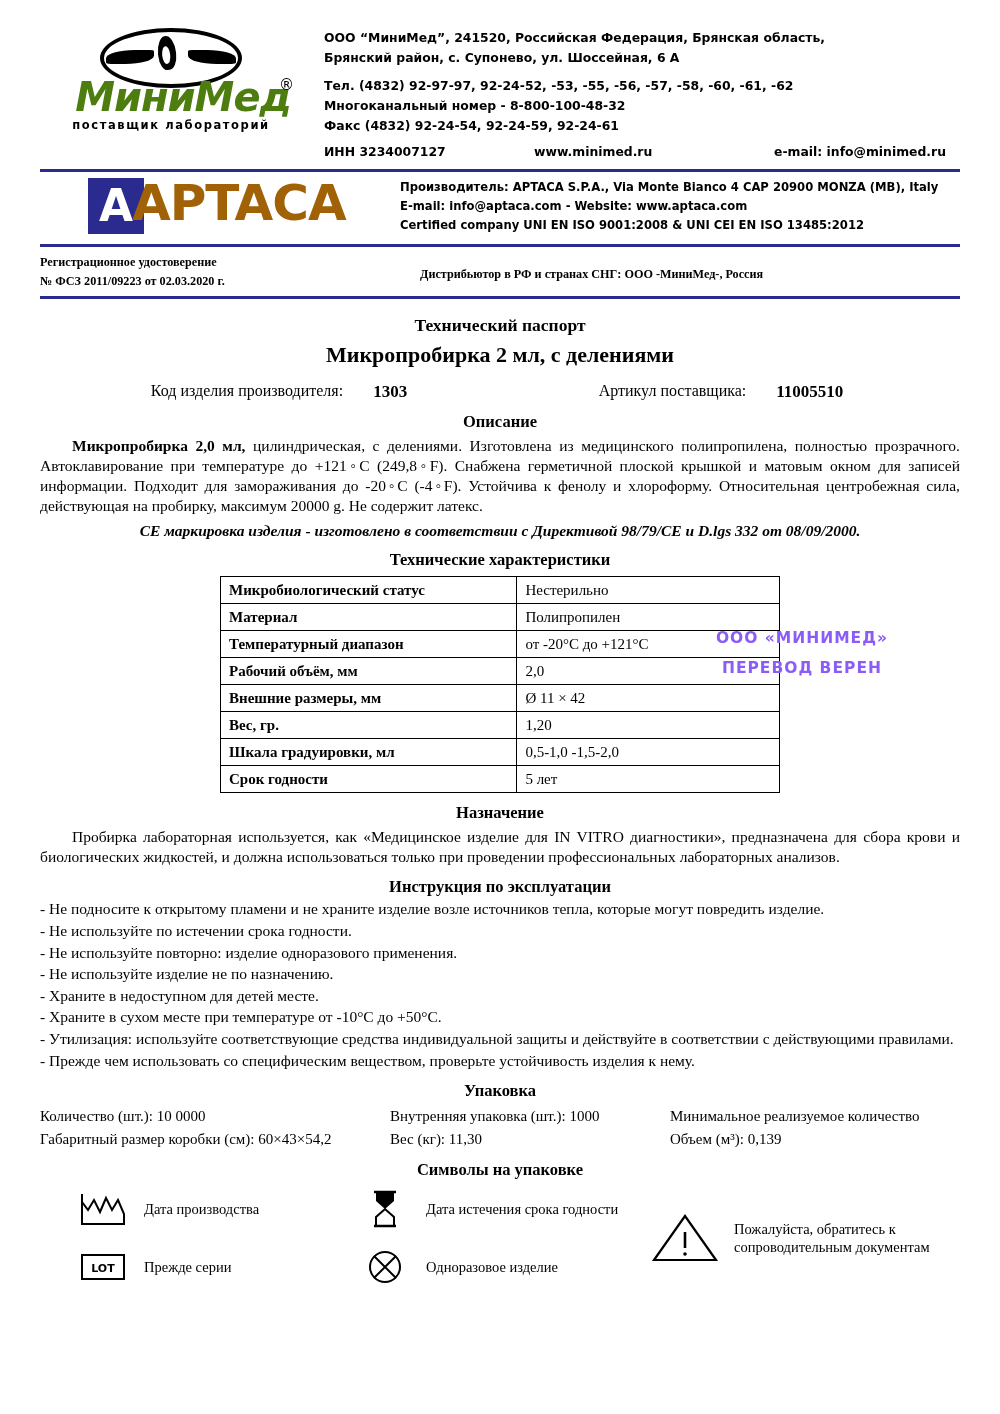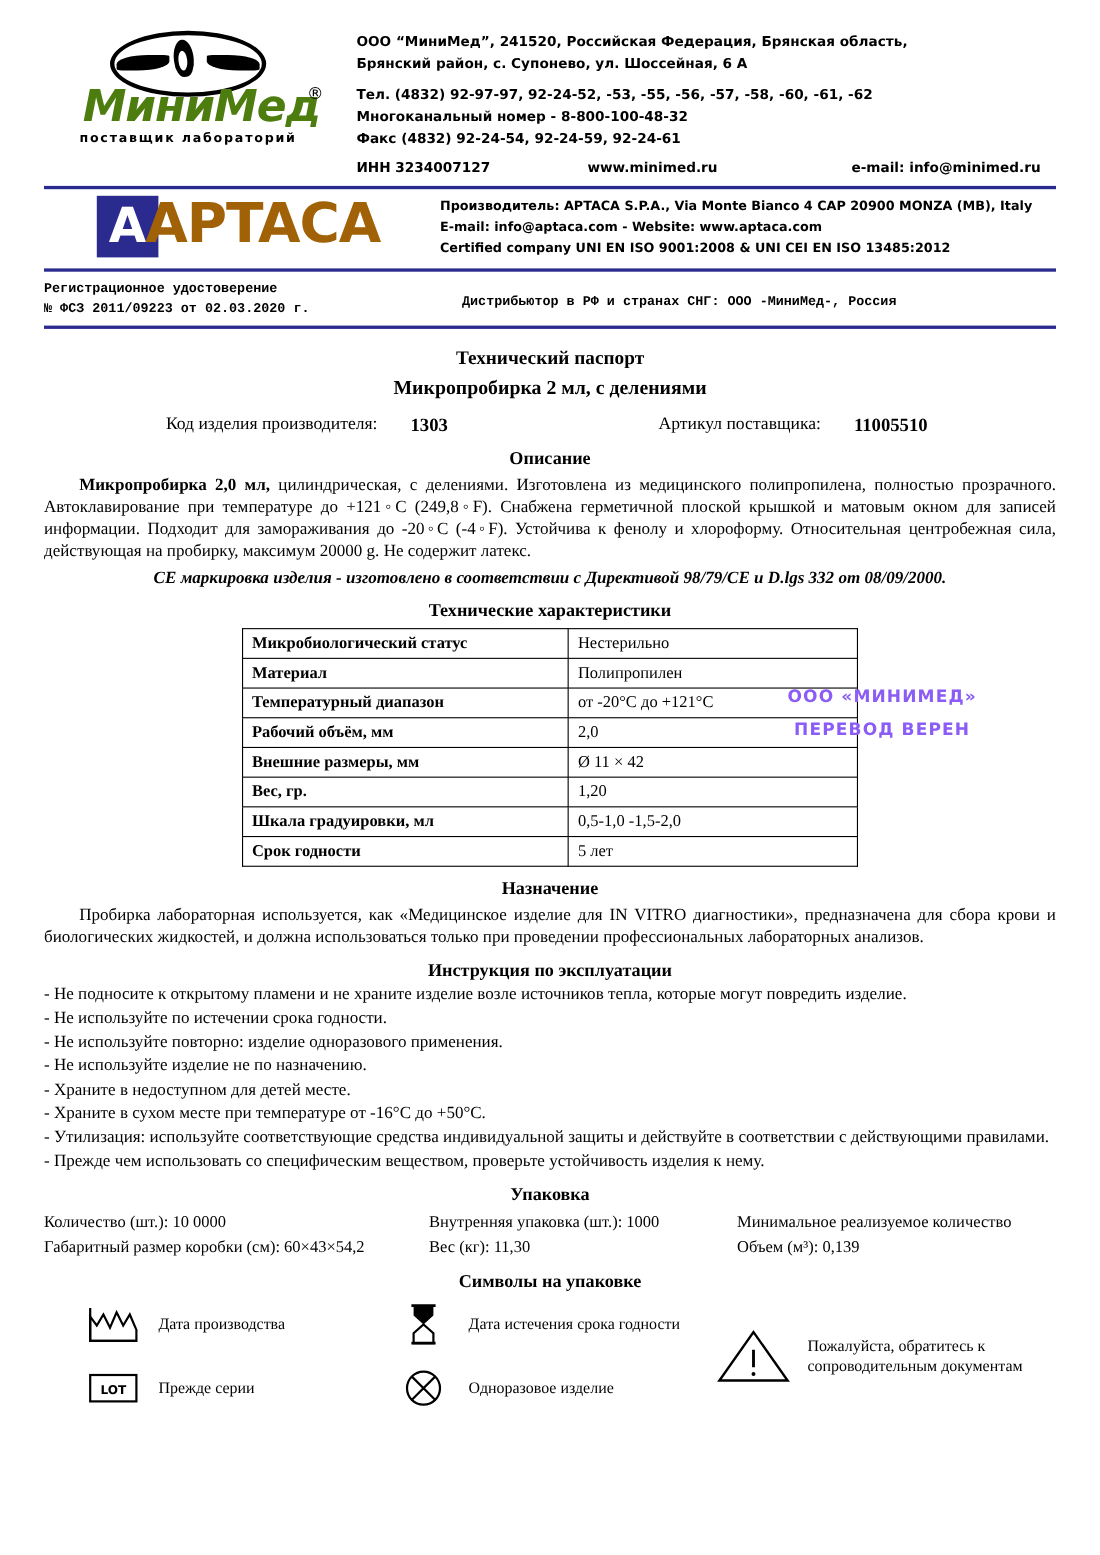--- a/index.html
+++ b/index.html
@@ -184,38 +184,38 @@
     line-height: 1.65;
     color: #000;
   }
 
   
   .reg-row {
     display: flex;
     align-items: flex-start;
     padding: 6px 0 4px 0;
     border-bottom: 3px solid #2a2a8f;
-    font-family: Liberation Mono, monospace;
+    font-family: Liberation Serif, serif;
     font-size: 12.2px;
     font-weight: bold;
   }
   .reg-left { width: 380px; line-height: 1.6; }
   .reg-right { flex: 1; padding-top: 14px; }
 
   
   .doc-title {
     text-align: center;
     font-weight: bold;
     font-size: 17.5px;
     margin-top: 16px;
   }
   .doc-subtitle {
     text-align: center;
     font-weight: bold;
-    font-size: 18px;
+    font-size: 22px;
     margin-top: 6px;
   }
   .codes-row {
     display: flex;
     margin-top: 14px;
     font-size: 16px;
     padding: 0 18px;
   }
   .codes-left, .codes-right {
     flex: 1;
@@ -434,21 +434,21 @@
   <div class="section-head">Назначение</div>
   <div class="para indent">Пробирка лабораторная используется, как «Медицинское изделие для IN VITRO диагностики», предназначена для сбора крови и биологических жидкостей, и должна использоваться только при проведении профессиональных лабораторных анализов.</div>
 
   <div class="section-head">Инструкция по эксплуатации</div>
   <div class="list">
     <div class="li">- Не подносите к открытому пламени и не храните изделие возле источников тепла, которые могут повредить изделие.</div>
     <div class="li">- Не используйте по истечении срока годности.</div>
     <div class="li">- Не используйте повторно: изделие одноразового применения.</div>
     <div class="li">- Не используйте изделие не по назначению.</div>
     <div class="li">- Храните в недоступном для детей месте.</div>
-    <div class="li">- Храните в сухом месте при температуре от -16°С до +50°С.</div>
+    <div class="li">- Храните в сухом месте при температуре от -10°С до +50°С.</div>
     <div class="li">- Утилизация: используйте соответствующие средства индивидуальной защиты и действуйте в соответствии с действующими правилами.</div>
     <div class="li">- Прежде чем использовать со специфическим веществом, проверьте устойчивость изделия к нему.</div>
   </div>
 
   <div class="section-head">Упаковка</div>
   <div class="pack-grid">
     <div class="pack-col c1">
       <div class="row">Количество (шт.): 10 0000</div>
       <div class="row">Габаритный размер коробки (см): 60×43×54,2</div>
     </div>

